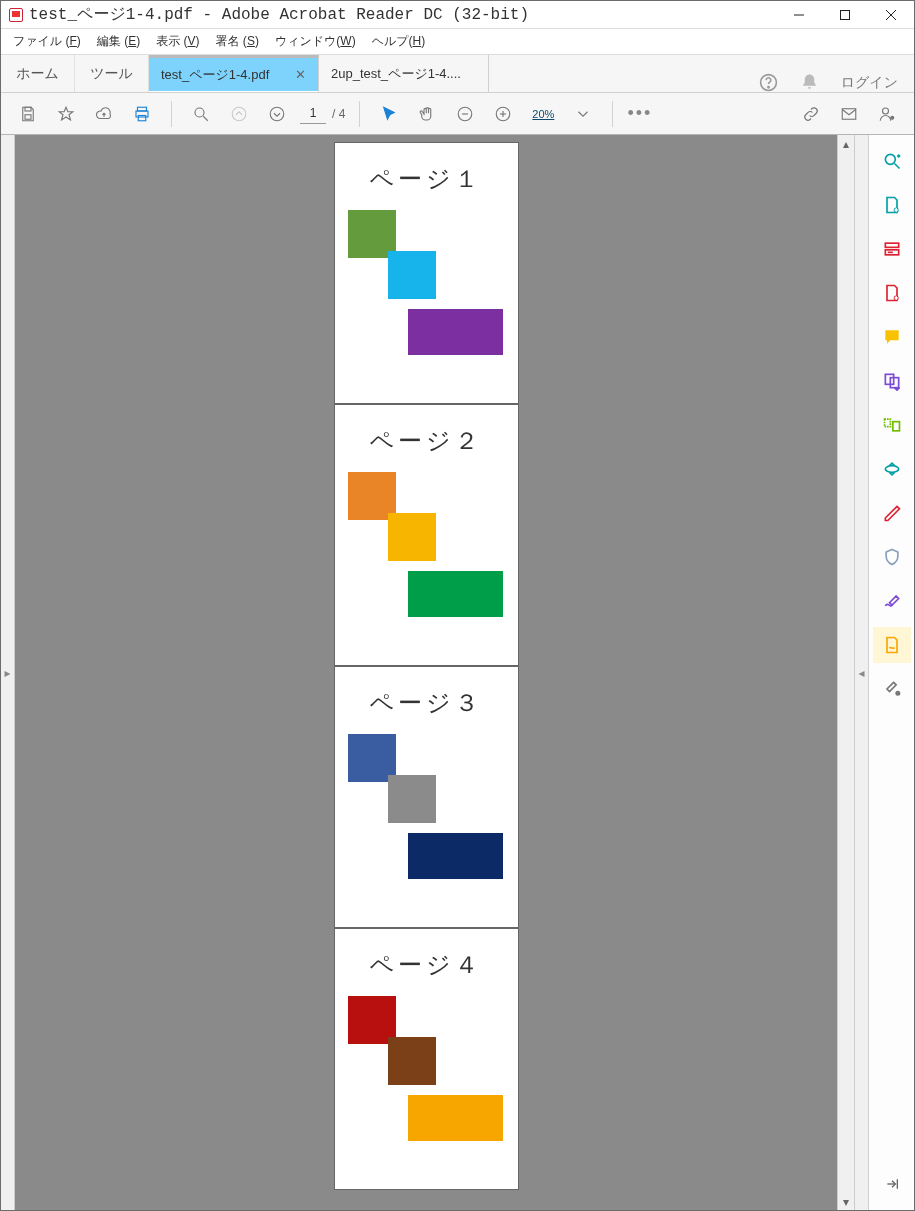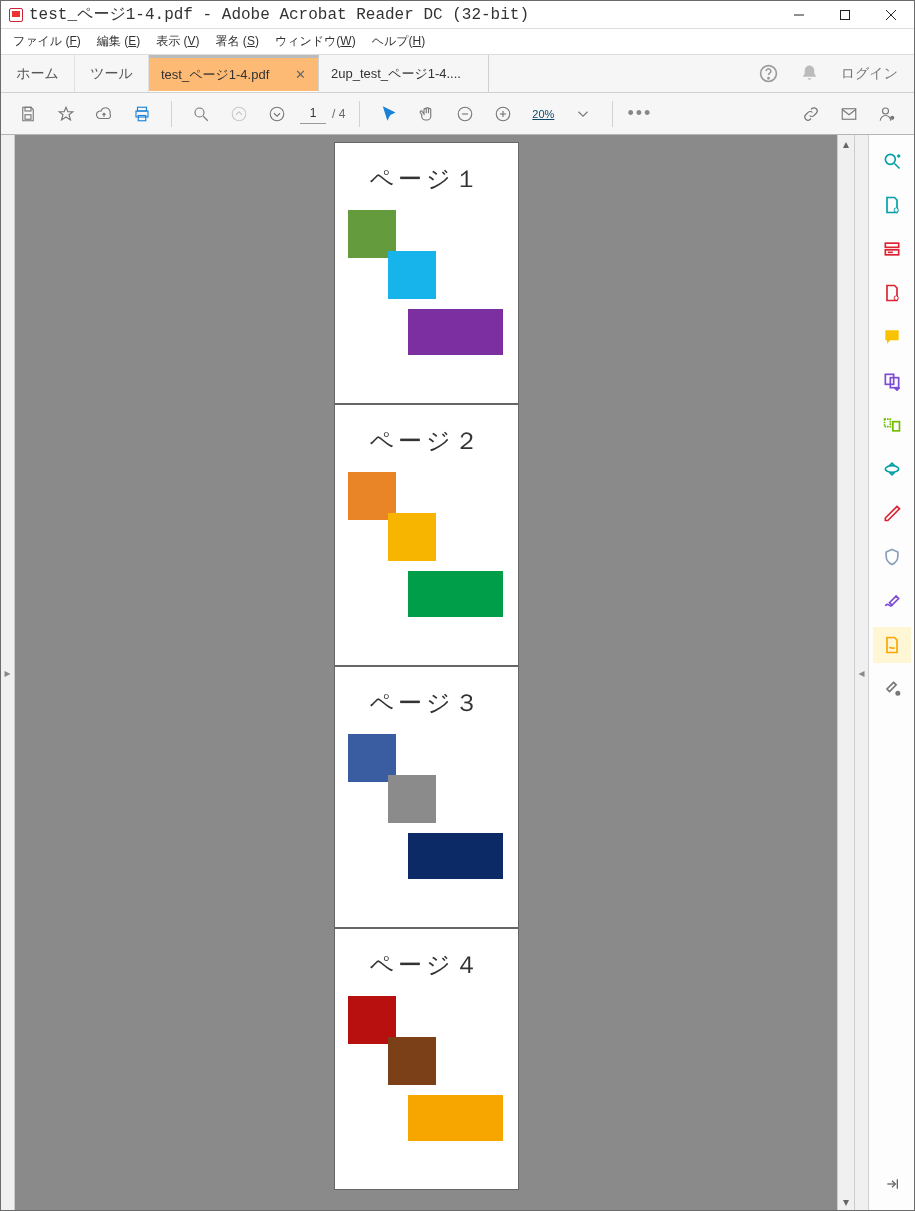--- a/index.html
+++ b/index.html
@@ -14,24 +14,24 @@
 .winbtn { width:46px; height:28px; display:flex; align-items:center; justify-content:center; color:#333; }
 .winbtn svg { width:10px; height:10px; stroke:#222; stroke-width:1; fill:none; }
 
 .menubar { height:26px; background:#fff; display:flex; padding:0 4px; color:#333; border-bottom:1px solid #ddd;}
 .menubar .m { padding:4px 8px; font-size:12px; }
 .menubar .m u { text-decoration:underline; }
 
 .tabbar { height:38px; background:#f6f6f6; border-bottom:1px solid #d0d0d0; display:flex; align-items:stretch; }
 .navtab { width:74px; display:flex; align-items:center; justify-content:center; color:#555; font-size:14px; border-right:1px solid #e0e0e0;}
 .doctab { min-width:170px; display:flex; align-items:center; padding:0 12px; font-size:13px; color:#333; border-right:1px solid #d0d0d0; position:relative;}
-.doctab.active { background:#fdba74; border-top:3px solid #bbb; border-bottom:1px solid #fff; }
+.doctab.active { background:#7dd3fc; border-top:3px solid #bbb; border-bottom:1px solid #fff; }
 .doctab .x { margin-left:auto; padding-left:10px; color:#666; }
 .tabbar-spacer { flex:1; }
-.tabbar-right { display:flex; align-items:center; padding:0 16px; gap:22px; color:#888; }
+.tabbar-right { display:flex; align-items:flex-end; padding:0 16px; gap:22px; color:#888; }
 .tabbar-right .login { font-size:14px; color:#777; }
 .ico24 { width:19px; height:19px; display:inline-block; }
 
 .toolbar { height:42px; background:#f6f6f6; border-bottom:1px solid #b5b5b5; display:flex; align-items:center; padding:0 12px; gap:8px; color:#555;}
 .tbtn { width:30px; height:30px; display:flex; align-items:center; justify-content:center; }
 .toolbar svg { width:18px; height:18px; stroke:#777; fill:none; stroke-width:1.5;}
 .toolbar .print svg { stroke:#1a82d6; }
 .vsep { width:1px; height:26px; background:#d2d2d2; margin:0 6px; }
 .pagebox { display:flex; align-items:center; gap:6px; }
 .pageinput { width:26px; height:20px; border:none; border-bottom:1px solid #999; text-align:center; background:transparent; font-size:12px; color:#333;}

